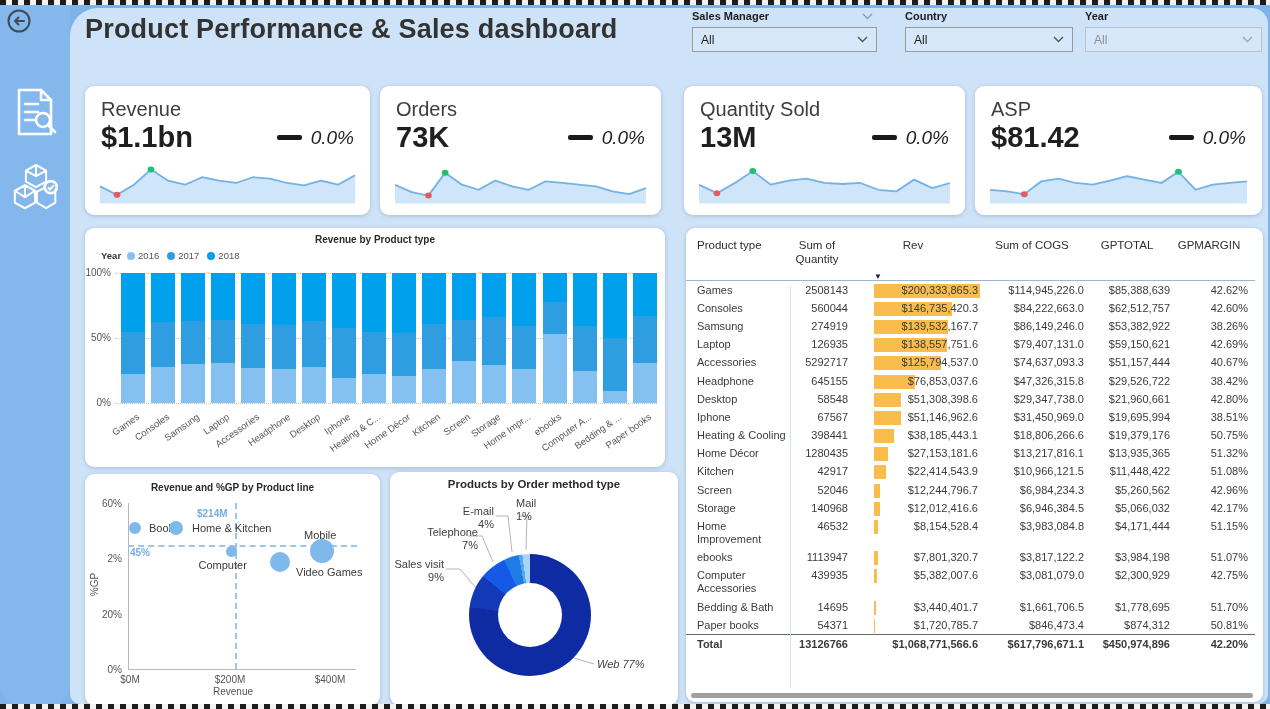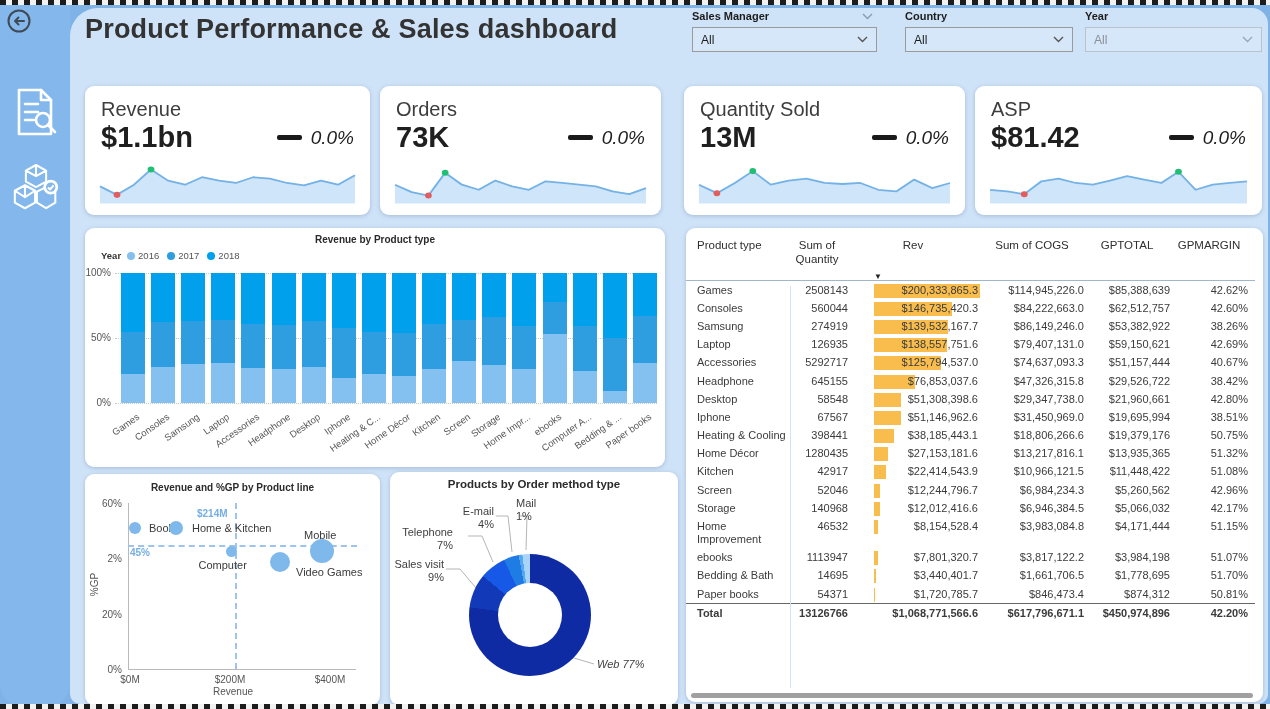--- a/index.html
+++ b/index.html
@@ -382,21 +382,21 @@
   <svg style="position:absolute;left:0;top:0;" width="288" height="233">
     <polyline points="56,97 70,97 86,116" fill="none" stroke="#b5b5b5" stroke-width="1"></polyline>
     <polyline points="78,64 92,64 103,90" fill="none" stroke="#b5b5b5" stroke-width="1"></polyline>
     <polyline points="106,44 118,44 122,80" fill="none" stroke="#b5b5b5" stroke-width="1"></polyline>
     <polyline points="130,44 137,44 136,78" fill="none" stroke="#b5b5b5" stroke-width="1"></polyline>
     <polyline points="184,186 204,192" fill="none" stroke="#b5b5b5" stroke-width="1"></polyline>
   </svg>
   <div id="donut-ring" style="left: 79px; top: 82px; width: 122px; height: 122px; background: conic-gradient(rgb(15, 43, 163) 0%, rgb(15, 43, 163) 77%, rgb(17, 57, 184) 77%, rgb(17, 57, 184) 86%, rgb(22, 89, 230) 86%, rgb(22, 89, 230) 93%, rgb(31, 124, 228) 93%, rgb(31, 124, 228) 97%, rgb(83, 168, 240) 97%, rgb(83, 168, 240) 98%, rgb(169, 212, 248) 98%, rgb(169, 212, 248) 100%);"></div>
   <div id="donut-hole" style="left:108px; top:111px; width:64px; height:64px;"></div>
   <div class="donut-label" style="right:234px; top:86px; text-align:right;"><span id="dl-sv">Sales visit<br>9%</span></div>
-  <div class="donut-label" style="right:225px; top:54px; text-align:right;"><span id="dl-tel">Telephone<br>7%</span></div>
+  <div class="donut-label" style="right:200px; top:54px; text-align:right;"><span id="dl-tel">Telephone<br>7%</span></div>
   <div class="donut-label" style="right:184px; top:33px; text-align:right;"><span id="dl-em">E-mail<br>4%</span></div>
   <div class="donut-label" style="left:126px; top:25px;"><span id="dl-mail">Mail<br>1%</span></div>
   <div class="donut-label" style="left:207px; top:186px;font-style:italic;"><span id="dl-web">Web 77%</span></div>
 </div>
 
 <div class="panel" style="left:686px; top:228px; width:577px; height:474px;">
   <div id="tbl">
     <div id="tbl-head">
       <div class="tc tc1">Product type</div>
       <div class="tc tc2">Sum of Quantity</div>
@@ -520,20 +520,28 @@
         </div>
         <div class="trow">
           <div class="tc tc1">ebooks</div>
           <div class="tc tc2">1113947</div>
           <div class="tc tc3"><div class="databar" style="width:4.12780930953265px"></div><span>$7,801,320.7</span></div>
           <div class="tc tc4">$3,817,122.2</div>
           <div class="tc tc5">$3,984,198</div>
           <div class="tc tc6">51.07%</div>
         </div>
         <div class="trow">
+          <div class="tc tc1">Computer Accessories</div>
+          <div class="tc tc2">439935</div>
+          <div class="tc tc3"><div class="databar" style="width:2.84771026978233px"></div><span>$5,382,007.6</span></div>
+          <div class="tc tc4">$3,081,079.0</div>
+          <div class="tc tc5">$2,300,929</div>
+          <div class="tc tc6">42.75%</div>
+        </div>
+        <div class="trow">
           <div class="tc tc1">Bedding &amp; Bath</div>
           <div class="tc tc2">14695</div>
           <div class="tc tc3"><div class="databar" style="width:1.8203741022711648px"></div><span>$3,440,401.7</span></div>
           <div class="tc tc4">$1,661,706.5</div>
           <div class="tc tc5">$1,778,695</div>
           <div class="tc tc6">51.70%</div>
         </div>
         <div class="trow">
           <div class="tc tc1">Paper books</div>
           <div class="tc tc2">54371</div>

